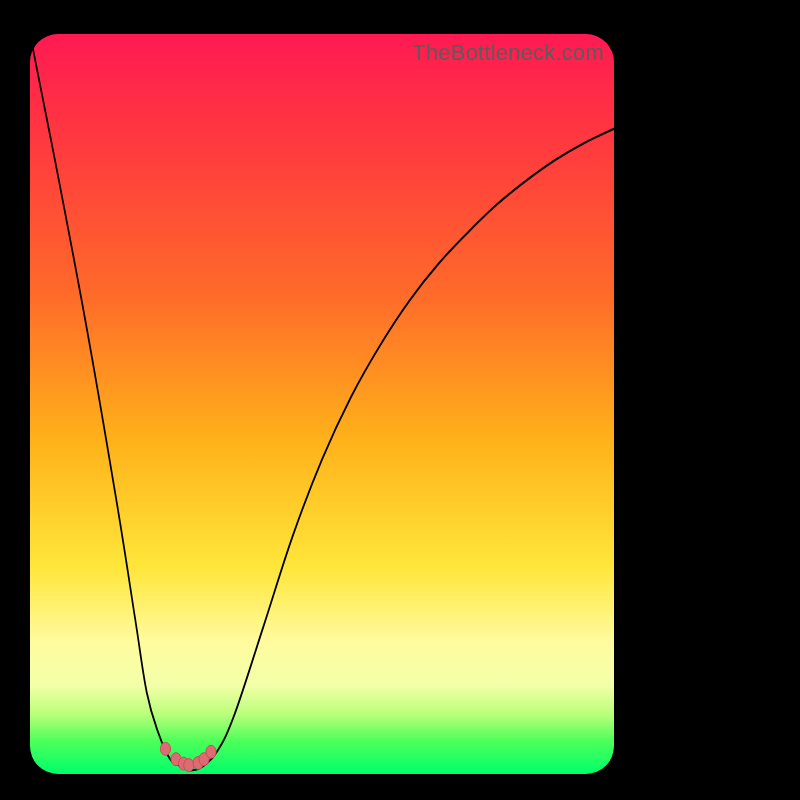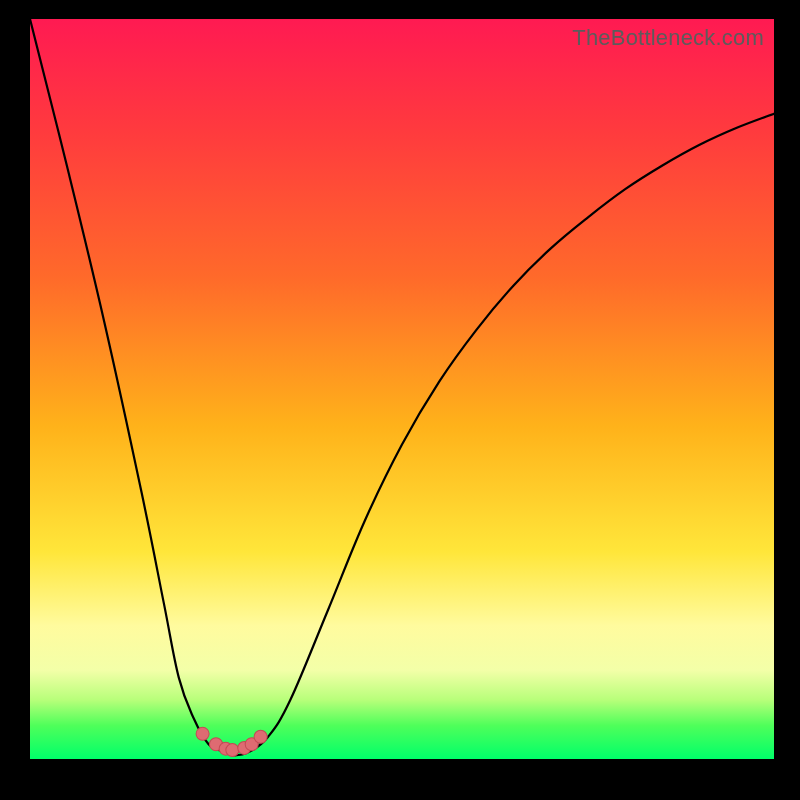--- a/index.html
+++ b/index.html
@@ -12,37 +12,38 @@
   }
   .outer {
     width: 800px;
     height: 800px;
     background: #000;
     position: relative;
   }
   .plot {
     position: absolute;
     left: 30px;
-    top: 19px;
-    width: 744px;
+    top: 34px;
+    width: 584px;
     height: 740px;
     
     background: linear-gradient(
       to bottom,
       #ff1a52 0%,
       #ff3a3e 15%,
       #ff6a2a 35%,
       #ffb21a 55%,
       #ffe63a 72%,
       #fffb9e 82%,
       #f3ffa8 88%,
       #b8ff7a 92%,
       #4eff5a 95.5%,
       #00ff6a 100%
     );
+    border-radius: 28px;
   }
   .attribution {
     position: absolute;
     top: 6px;
     right: 10px;
     font-size: 22px;
     font-weight: 400;
     color: #5c5c5c;
     letter-spacing: 0.2px;
   }

